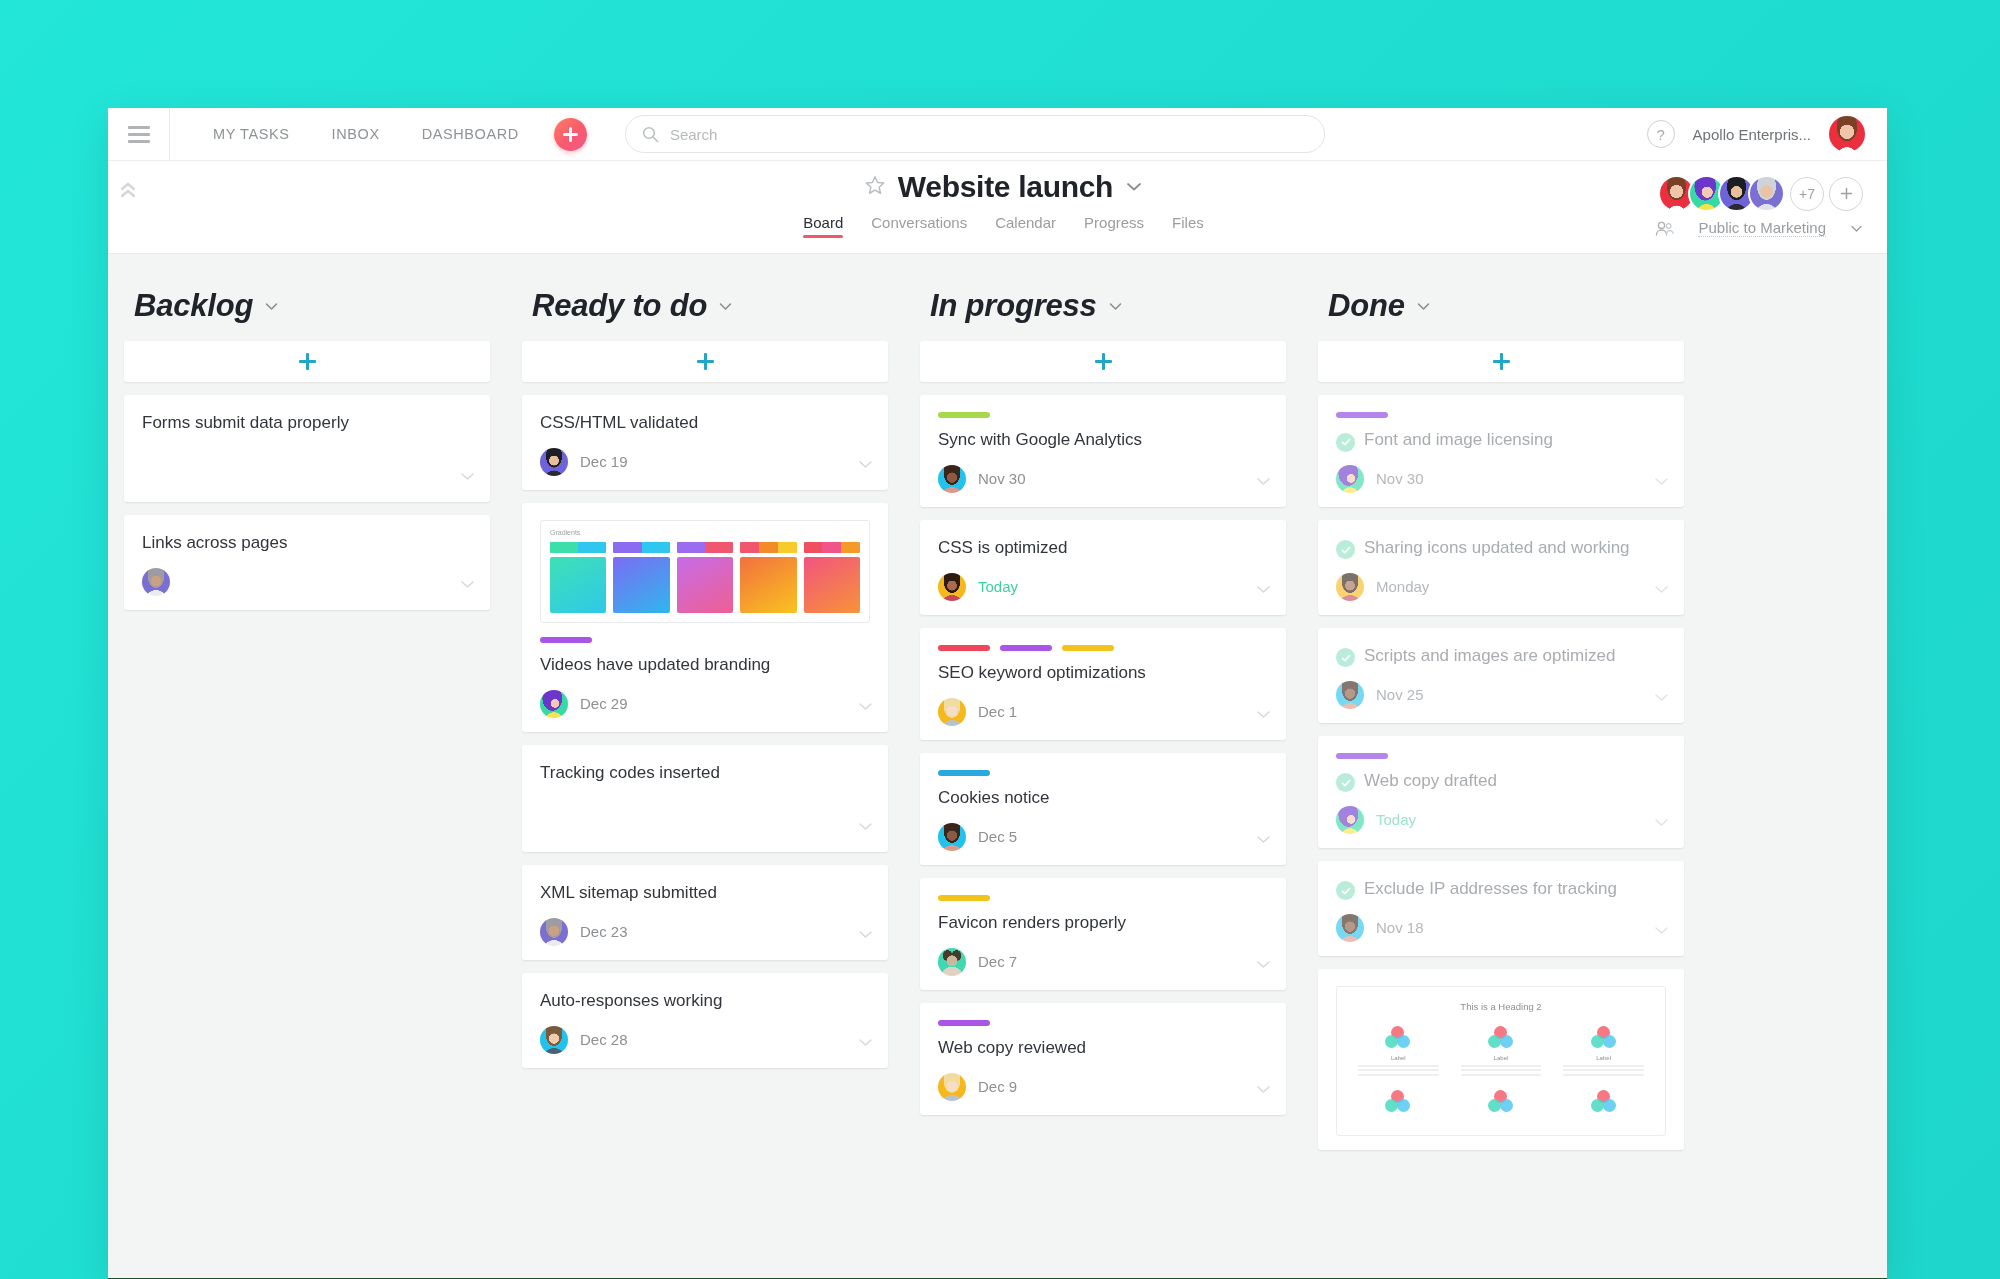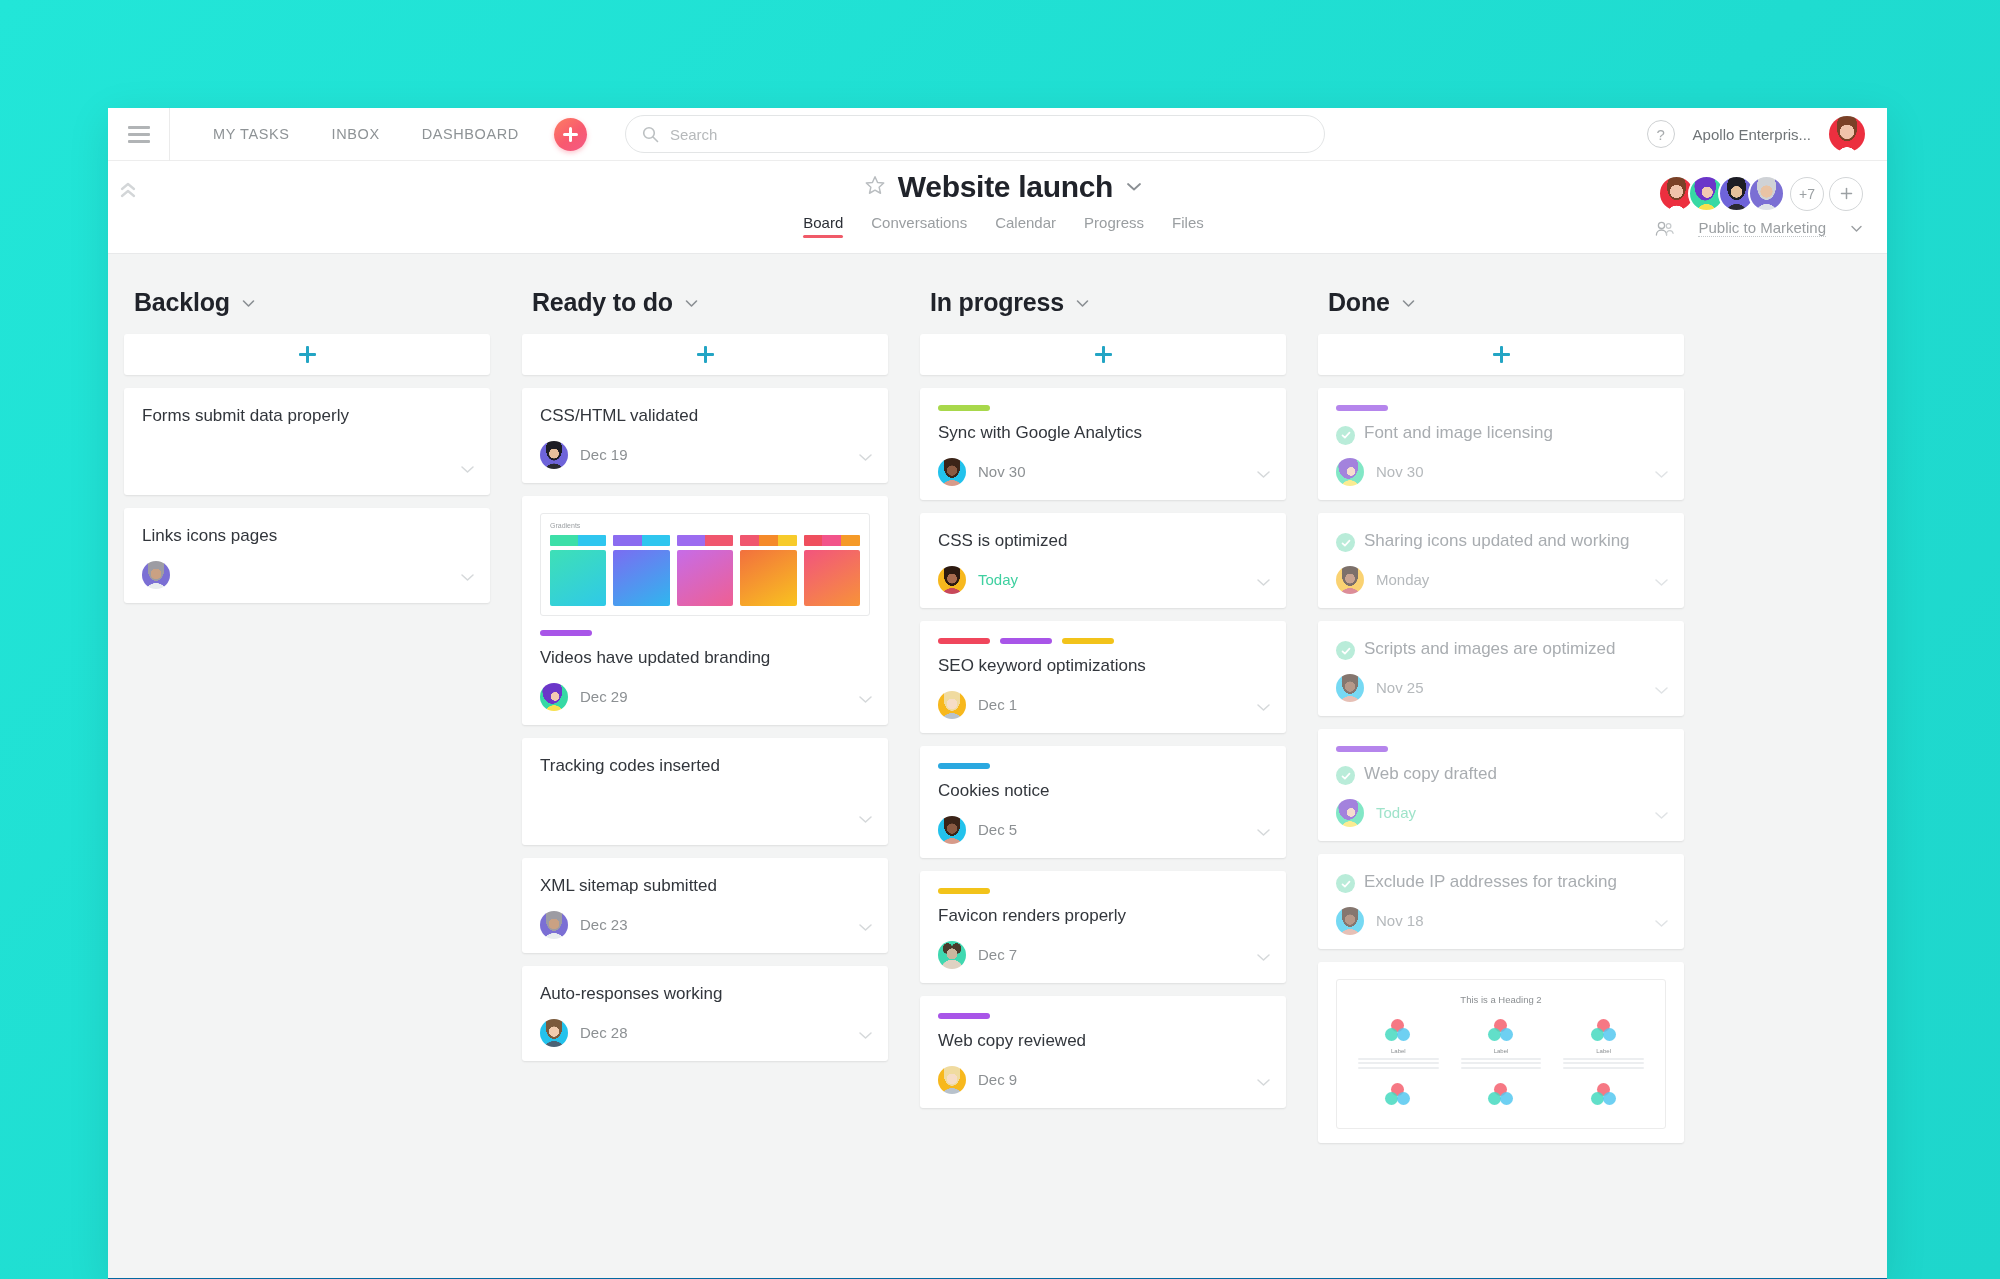--- a/index.html
+++ b/index.html
@@ -10,21 +10,21 @@
   }
   body {
     background: linear-gradient(135deg, #22e6d8 0%, #1fdcd0 55%, #1ed6cc 100%);
   }
 
   
   .window {
     position: absolute;
     left: 108px; top: 108px;
     width: 1779px; height: 1171px;
-    background: #0369a1;
+    background: #14532d;
     box-shadow: 0 10px 40px rgba(0,0,0,0.10);
     overflow: hidden;
   }
 
   
   .topbar {
     height: 53px;
     background: #ffffff;
     border-bottom: 1px solid #ededed;
     display: flex; align-items: center;
@@ -134,21 +134,21 @@
   .privacy .ptext { border-bottom: 1px dotted #c3c7c9; }
 
   
   .board {
     display: flex; gap: 0; padding: 34px 0 0 0;
     height: calc(100% - 147px);
     background: #f3f4f4;
   }
   .column { width: 398px; padding: 0 16px; flex: none; }
   .colhead { display: flex; align-items: center; gap: 11px; margin-bottom: 17px; padding-left: 10px; }
-  .coltitle { font-size: 25px; font-weight: bold; color: #20232a; letter-spacing: -0.2px; }
+  .coltitle { font-size: 31px; font-weight: bold; color: #20232a; letter-spacing: -0.2px; font-style: italic; }
   .colcaret { color: #8a8f93; cursor: pointer; }
 
   .addcard {
     background: #fff; height: 41px; border-radius: 3px;
     display: flex; align-items: center; justify-content: center;
     box-shadow: 0 1px 2px rgba(0,0,0,0.08); cursor: pointer; margin-bottom: 13px;
   }
   .addcard .pl { position: relative; width: 17px; height: 17px; }
   .addcard .pl::before { content:""; position:absolute; left:0; top:7px; width:17px; height:3px; background:#23a5c4; border-radius:1px;}
   .addcard .pl::after  { content:""; position:absolute; left:7px; top:0; width:3px; height:17px; background:#23a5c4; border-radius:1px;}
@@ -330,21 +330,21 @@
         <div class="cardtitle">Forms submit data properly</div>
         <div class="cardfoot emptyfoot"></div>
         <span class="chev">
           <svg width="15" height="9" viewBox="0 0 15 9">
               <polyline points="2,2 7.5,7 13,2" fill="none" stroke="#d5d8da" stroke-width="1.5" stroke-linecap="round" stroke-linejoin="round"></polyline>
             </svg>
         </span>
       </div>
 
       <div class="card">
-        <div class="cardtitle">Links icons pages</div>
+        <div class="cardtitle">Links across pages</div>
         <div class="cardfoot">
           <div class="av av-c" style="background:radial-gradient(circle at 50% 118%, #e8ecef 0 30%, rgba(0,0,0,0) 31%), radial-gradient(circle at 50% 46%, #caa183 0 25%, rgba(0,0,0,0) 26%), radial-gradient(ellipse at 50% 27%, #9d9ca3 0 42%, rgba(0,0,0,0) 43%), #7b6fd4;"></div>
         </div>
         <span class="chev">
           <svg width="15" height="9" viewBox="0 0 15 9">
               <polyline points="2,2 7.5,7 13,2" fill="none" stroke="#d5d8da" stroke-width="1.5" stroke-linecap="round" stroke-linejoin="round"></polyline>
             </svg>
         </span>
       </div>
     </div>

